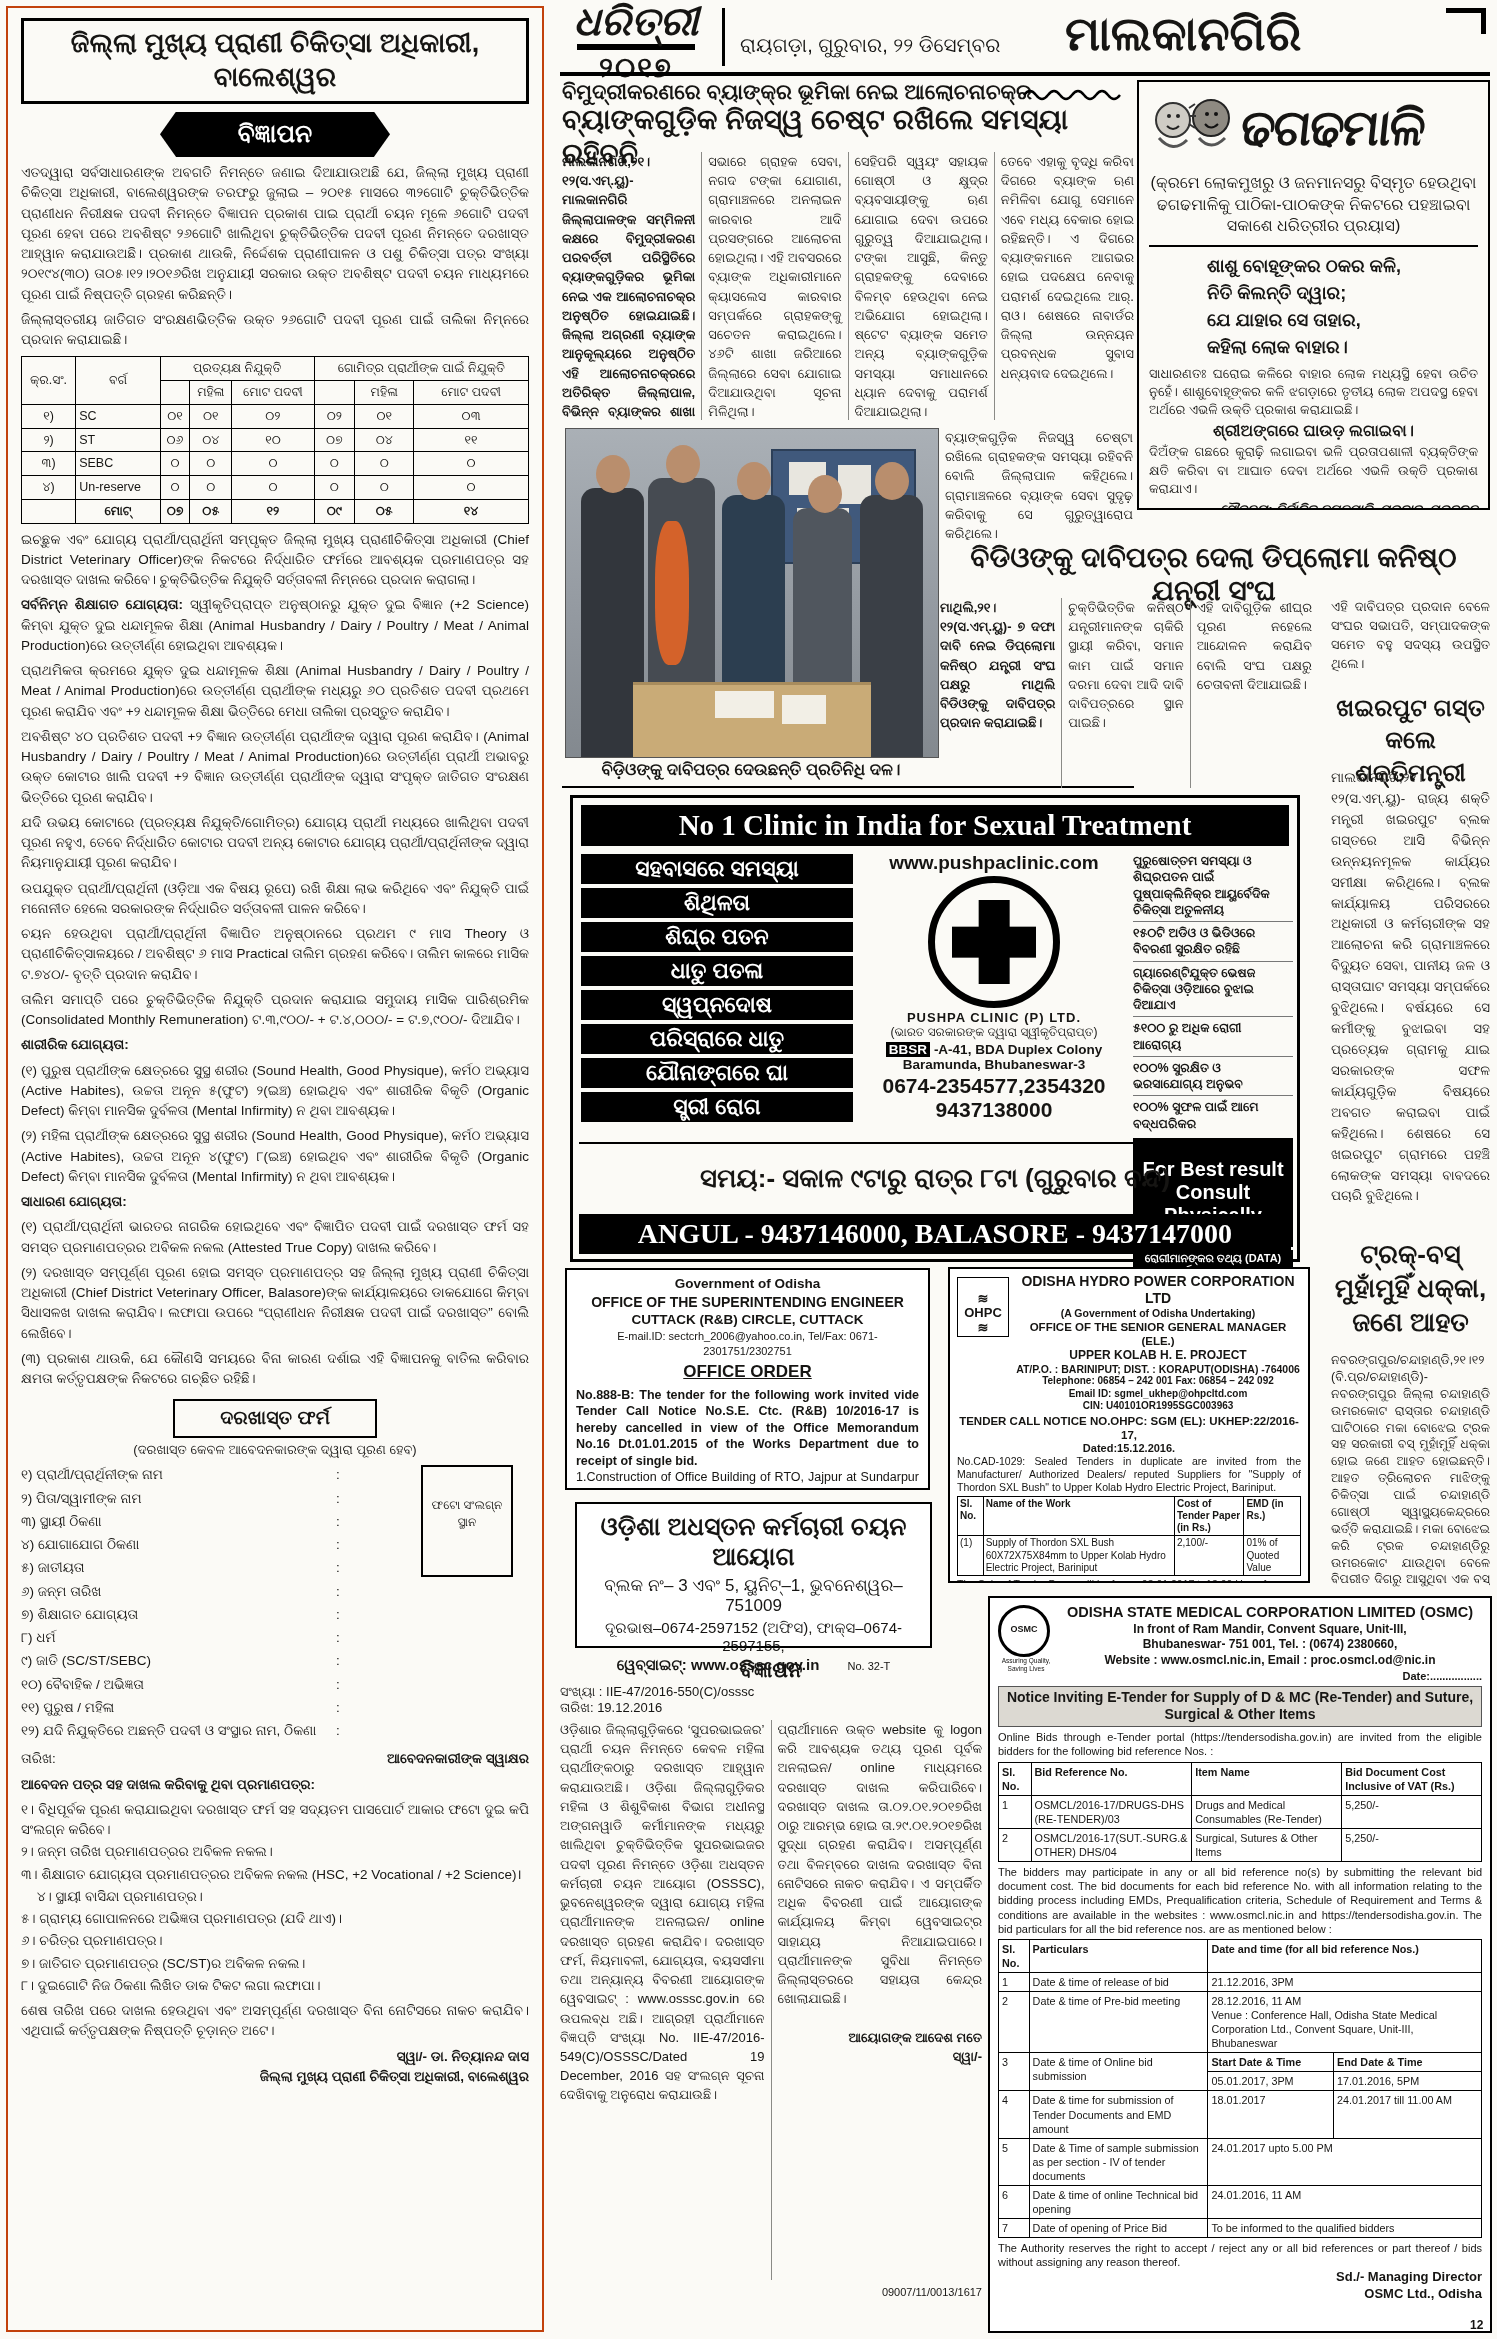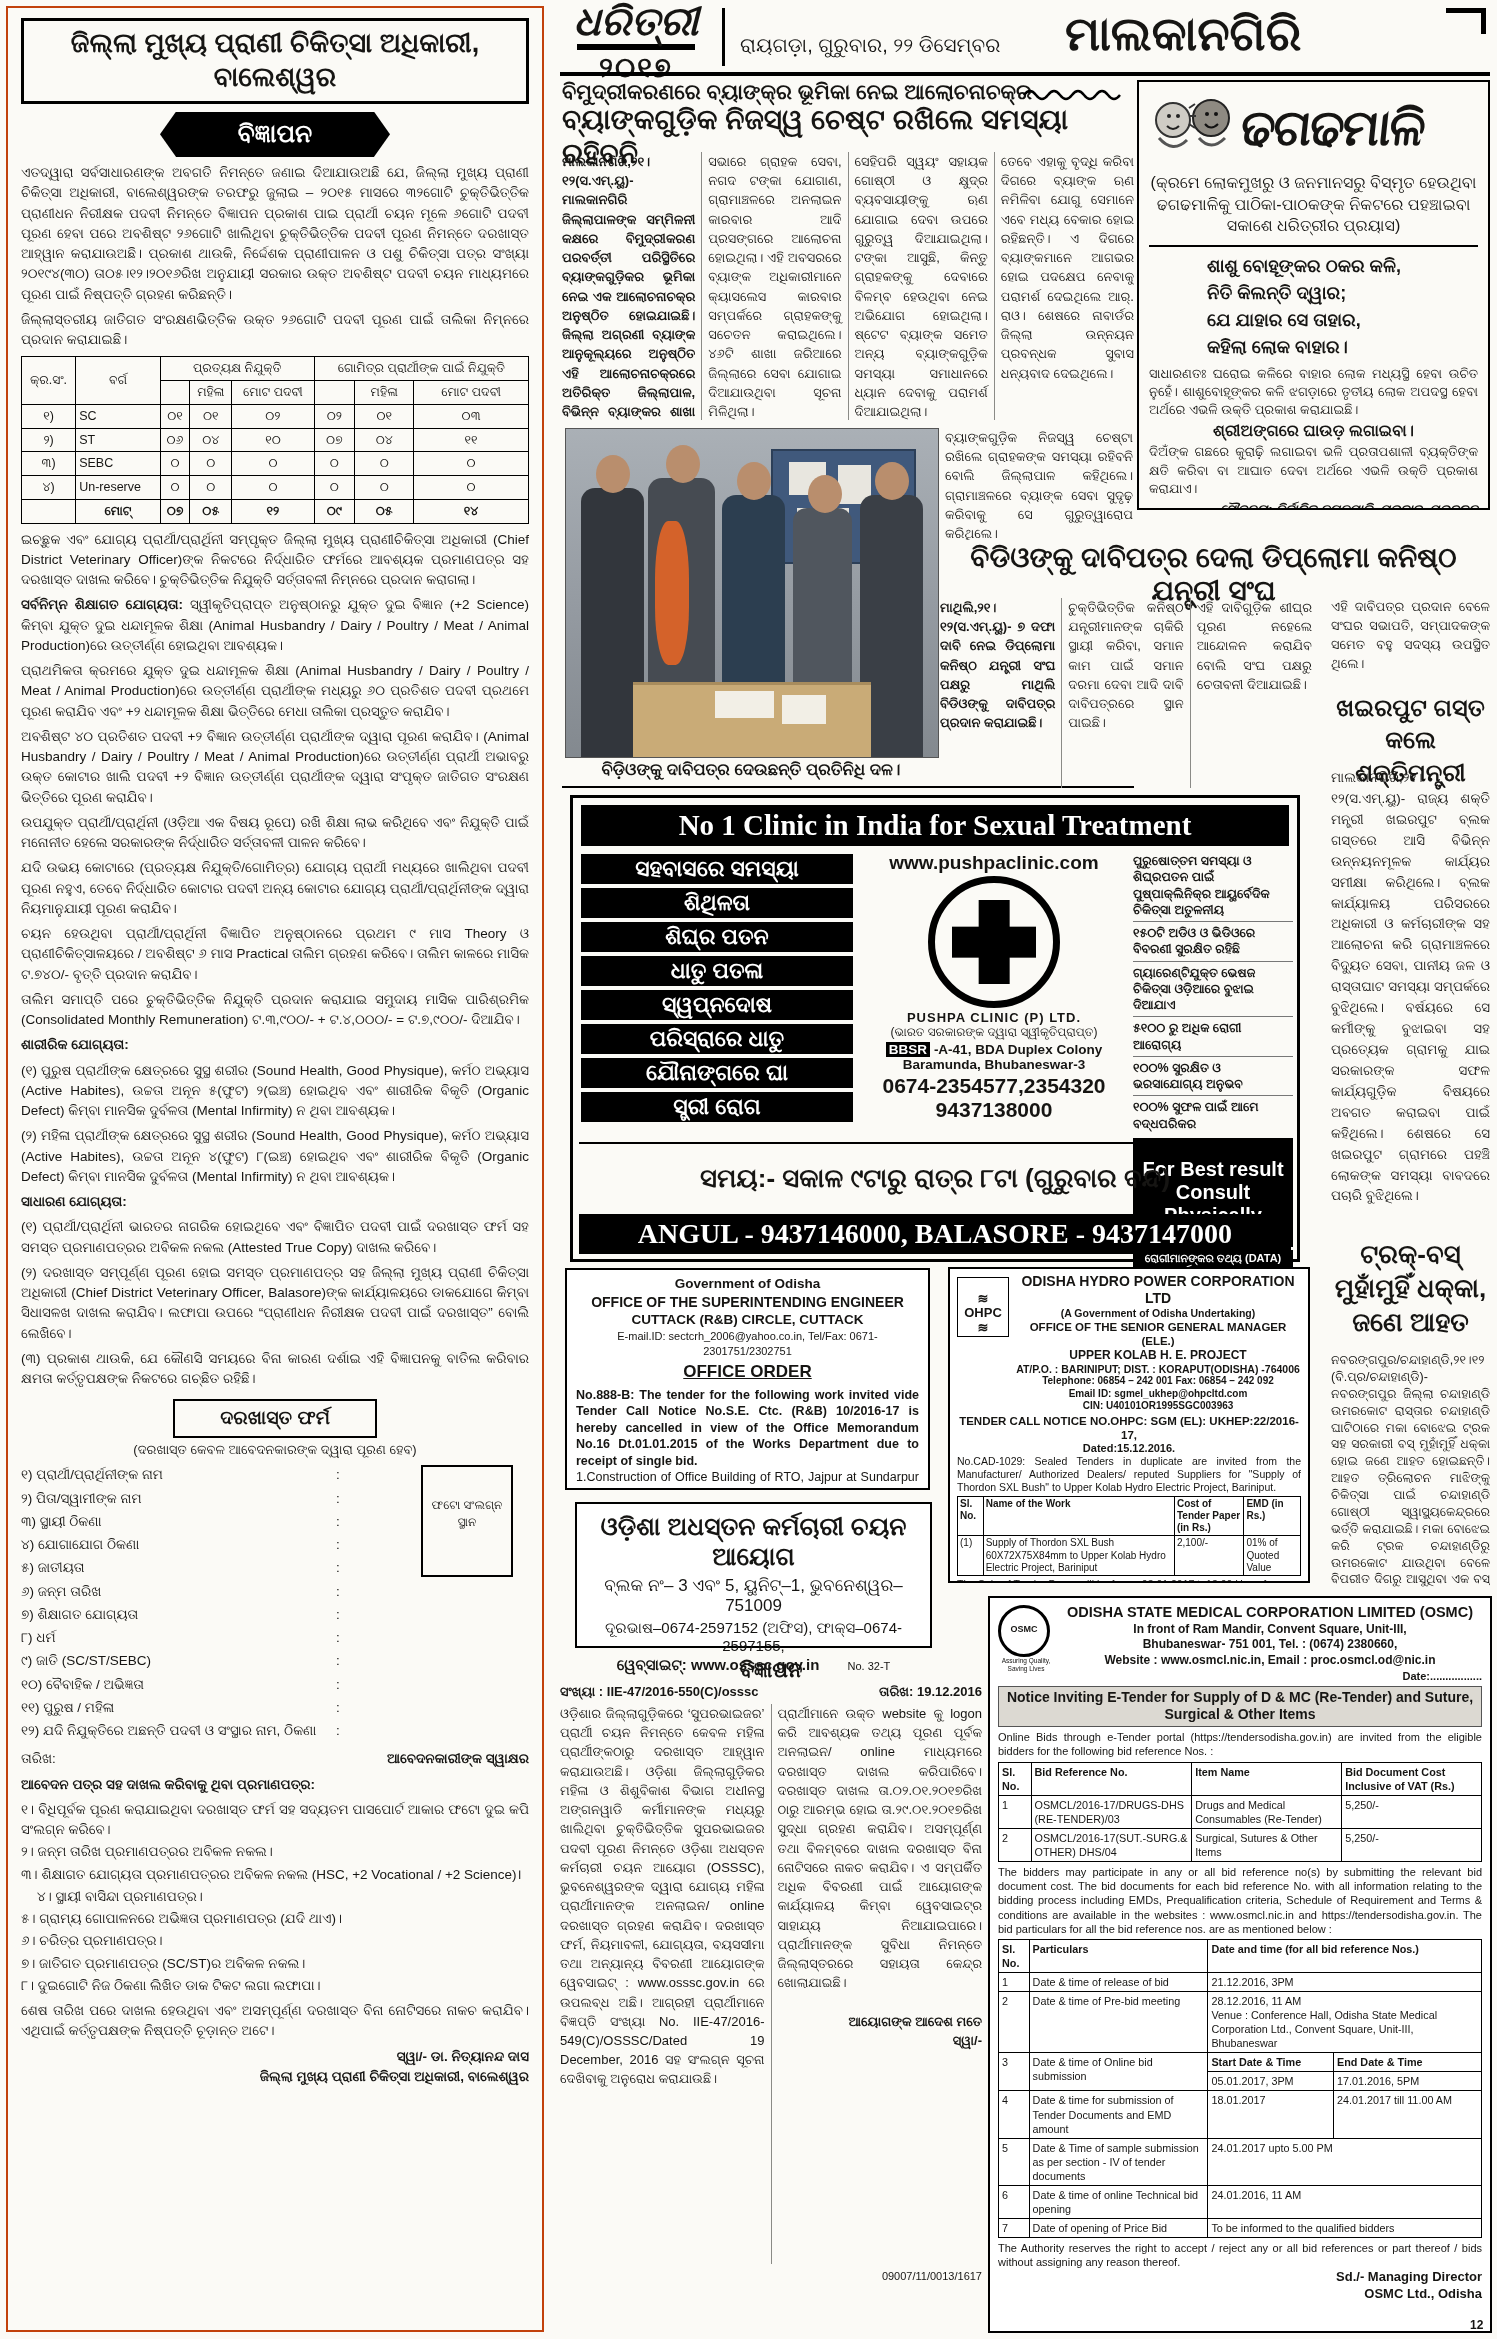--- a/index.html
+++ b/index.html
@@ -167,22 +167,22 @@
             <td>୦୯</td>
             <td>୦୫</td>
             <td>୧୪</td>
       </tr>
     </tbody>
       </table>
     <p class="j">ଇଚ୍ଛୁକ ଏବଂ ଯୋଗ୍ୟ ପ୍ରାର୍ଥୀ/ପ୍ରାର୍ଥିନୀ ସମ୍ପୃକ୍ତ ଜିଲ୍ଲା ମୁଖ୍ୟ ପ୍ରାଣୀଚିକିତ୍ସା ଅଧିକାରୀ (Chief District Veterinary Officer)ଙ୍କ ନିକଟରେ ନିର୍ଦ୍ଧାରିତ ଫର୍ମରେ ଆବଶ୍ୟକ ପ୍ରମାଣପତ୍ର ସହ ଦରଖାସ୍ତ ଦାଖଲ କରିବେ। ଚୁକ୍ତିଭିତ୍ତିକ ନିଯୁକ୍ତି ସର୍ତ୍ତାବଳୀ ନିମ୍ନରେ ପ୍ରଦାନ କରାଗଲା।</p>
     <p class="j"><span class="b">ସର୍ବନିମ୍ନ ଶିକ୍ଷାଗତ ଯୋଗ୍ୟତା:</span> <span>ସ୍ୱୀକୃତିପ୍ରାପ୍ତ ଅନୁଷ୍ଠାନରୁ ଯୁକ୍ତ ଦୁଇ ବିଜ୍ଞାନ (+2 Science) କିମ୍ବା ଯୁକ୍ତ ଦୁଇ ଧନ୍ଦାମୂଳକ ଶିକ୍ଷା (Animal Husbandry / Dairy / Poultry / Meat / Animal Production)ରେ ଉତ୍ତୀର୍ଣ୍ଣ ହୋଇଥିବା ଆବଶ୍ୟକ।</span></p>
     <p class="j">ପ୍ରାଥମିକତା କ୍ରମରେ ଯୁକ୍ତ ଦୁଇ ଧନ୍ଦାମୂଳକ ଶିକ୍ଷା (Animal Husbandry / Dairy / Poultry / Meat / Animal Production)ରେ ଉତ୍ତୀର୍ଣ୍ଣ ପ୍ରାର୍ଥୀଙ୍କ ମଧ୍ୟରୁ ୬୦ ପ୍ରତିଶତ ପଦବୀ ପ୍ରଥମେ ପୂରଣ କରାଯିବ ଏବଂ +୨ ଧନ୍ଦାମୂଳକ ଶିକ୍ଷା ଭିତ୍ତିରେ ମେଧା ତାଲିକା ପ୍ରସ୍ତୁତ କରାଯିବ।</p>
     <p class="j">ଅବଶିଷ୍ଟ ୪୦ ପ୍ରତିଶତ ପଦବୀ +୨ ବିଜ୍ଞାନ ଉତ୍ତୀର୍ଣ୍ଣ ପ୍ରାର୍ଥୀଙ୍କ ଦ୍ୱାରା ପୂରଣ କରାଯିବ। (Animal Husbandry / Dairy / Poultry / Meat / Animal Production)ରେ ଉତ୍ତୀର୍ଣ୍ଣ ପ୍ରାର୍ଥୀ ଅଭାବରୁ ଉକ୍ତ କୋଟାର ଖାଲି ପଦବୀ +୨ ବିଜ୍ଞାନ ଉତ୍ତୀର୍ଣ୍ଣ ପ୍ରାର୍ଥୀଙ୍କ ଦ୍ୱାରା ସଂପୃକ୍ତ ଜାତିଗତ ସଂରକ୍ଷଣ ଭିତ୍ତିରେ ପୂରଣ କରାଯିବ।</p>
+    <p class="j">ଯଦି ଉଭୟ କୋଟାରେ (ପ୍ରତ୍ୟକ୍ଷ ନିଯୁକ୍ତି/ଗୋମିତ୍ର) ଯୋଗ୍ୟ ପ୍ରାର୍ଥୀ ମଧ୍ୟରେ ଖାଲିଥିବା ପଦବୀ ପୂରଣ ନହୁଏ, ତେବେ ନିର୍ଦ୍ଧାରିତ କୋଟାର ପଦବୀ ଅନ୍ୟ କୋଟାର ଯୋଗ୍ୟ ପ୍ରାର୍ଥୀ/ପ୍ରାର୍ଥିନୀଙ୍କ ଦ୍ୱାରା ନିୟମାନୁଯାୟୀ ପୂରଣ କରାଯିବ।</p>
     <p class="j">ଉପଯୁକ୍ତ ପ୍ରାର୍ଥୀ/ପ୍ରାର୍ଥିନୀ (ଓଡ଼ିଆ ଏକ ବିଷୟ ରୂପେ) ରଖି ଶିକ୍ଷା ଲାଭ କରିଥିବେ ଏବଂ ନିଯୁକ୍ତି ପାଇଁ ମନୋନୀତ ହେଲେ ସରକାରଙ୍କ ନିର୍ଦ୍ଧାରିତ ସର୍ତ୍ତାବଳୀ ପାଳନ କରିବେ।</p>
-    <p class="j">ଯଦି ଉଭୟ କୋଟାରେ (ପ୍ରତ୍ୟକ୍ଷ ନିଯୁକ୍ତି/ଗୋମିତ୍ର) ଯୋଗ୍ୟ ପ୍ରାର୍ଥୀ ମଧ୍ୟରେ ଖାଲିଥିବା ପଦବୀ ପୂରଣ ନହୁଏ, ତେବେ ନିର୍ଦ୍ଧାରିତ କୋଟାର ପଦବୀ ଅନ୍ୟ କୋଟାର ଯୋଗ୍ୟ ପ୍ରାର୍ଥୀ/ପ୍ରାର୍ଥିନୀଙ୍କ ଦ୍ୱାରା ନିୟମାନୁଯାୟୀ ପୂରଣ କରାଯିବ।</p>
     <p class="j">ଚୟନ ହେଉଥିବା ପ୍ରାର୍ଥୀ/ପ୍ରାର୍ଥିନୀ ବିଜ୍ଞାପିତ ଅନୁଷ୍ଠାନରେ ପ୍ରଥମ ୯ ମାସ Theory ଓ ପ୍ରାଣୀଚିକିତ୍ସାଳୟରେ / ଅବଶିଷ୍ଟ ୬ ମାସ Practical ତାଲିମ ଗ୍ରହଣ କରିବେ। ତାଲିମ କାଳରେ ମାସିକ ଟ.୭୪୦/- ବୃତ୍ତି ପ୍ରଦାନ କରାଯିବ।</p>
     <p class="j">ତାଲିମ ସମାପ୍ତି ପରେ ଚୁକ୍ତିଭିତ୍ତିକ ନିଯୁକ୍ତି ପ୍ରଦାନ କରାଯାଇ ସମୁଦାୟ ମାସିକ ପାରିଶ୍ରମିକ (Consolidated Monthly Remuneration) ଟ.୩,୯୦୦/- + ଟ.୪,୦୦୦/- = ଟ.୭,୯୦୦/- ଦିଆଯିବ।</p>
     <p class="j"><span class="b">ଶାରୀରିକ ଯୋଗ୍ୟତା:</span></p>
     <p class="j">(୧) ପୁରୁଷ ପ୍ରାର୍ଥୀଙ୍କ କ୍ଷେତ୍ରରେ ସୁସ୍ଥ ଶରୀର (Sound Health, Good Physique), କର୍ମଠ ଅଭ୍ୟାସ (Active Habites), ଉଚ୍ଚତା ଅନୂନ ୫(ଫୁଟ) ୨(ଇଞ୍ଚ) ହୋଇଥିବ ଏବଂ ଶାରୀରିକ ବିକୃତି (Organic Defect) କିମ୍ବା ମାନସିକ ଦୁର୍ବଳତା (Mental Infirmity) ନ ଥିବା ଆବଶ୍ୟକ।</p>
     <p class="j">(୨) ମହିଳା ପ୍ରାର୍ଥୀଙ୍କ କ୍ଷେତ୍ରରେ ସୁସ୍ଥ ଶରୀର (Sound Health, Good Physique), କର୍ମଠ ଅଭ୍ୟାସ (Active Habites), ଉଚ୍ଚତା ଅନୂନ ୪(ଫୁଟ) ୮(ଇଞ୍ଚ) ହୋଇଥିବ ଏବଂ ଶାରୀରିକ ବିକୃତି (Organic Defect) କିମ୍ବା ମାନସିକ ଦୁର୍ବଳତା (Mental Infirmity) ନ ଥିବା ଆବଶ୍ୟକ।</p>
     <p class="j"><span class="b">ସାଧାରଣ ଯୋଗ୍ୟତା:</span></p>
     <p class="j">(୧) ପ୍ରାର୍ଥୀ/ପ୍ରାର୍ଥିନୀ ଭାରତର ନାଗରିକ ହୋଇଥିବେ ଏବଂ ବିଜ୍ଞାପିତ ପଦବୀ ପାଇଁ ଦରଖାସ୍ତ ଫର୍ମ ସହ ସମସ୍ତ ପ୍ରମାଣପତ୍ରର ଅବିକଳ ନକଲ (Attested True Copy) ଦାଖଲ କରିବେ।</p>
     <p class="j">(୨) ଦରଖାସ୍ତ ସମ୍ପୂର୍ଣ୍ଣ ପୂରଣ ହୋଇ ସମସ୍ତ ପ୍ରମାଣପତ୍ର ସହ ଜିଲ୍ଲା ମୁଖ୍ୟ ପ୍ରାଣୀ ଚିକିତ୍ସା ଅଧିକାରୀ (Chief District Veterinary Officer, Balasore)ଙ୍କ କାର୍ଯ୍ୟାଳୟରେ ଡାକଯୋଗେ କିମ୍ବା ସିଧାସଳଖ ଦାଖଲ କରାଯିବ। ଲଫାପା ଉପରେ “ପ୍ରାଣୀଧନ ନିରୀକ୍ଷକ ପଦବୀ ପାଇଁ ଦରଖାସ୍ତ” ବୋଲି ଲେଖିବେ।</p>
     <p class="j">(୩) ପ୍ରକାଶ ଥାଉକି, ଯେ କୌଣସି ସମୟରେ ବିନା କାରଣ ଦର୍ଶାଇ ଏହି ବିଜ୍ଞାପନକୁ ବାତିଲ କରିବାର କ୍ଷମତା କର୍ତ୍ତୃପକ୍ଷଙ୍କ ନିକଟରେ ଗଚ୍ଛିତ ରହିଛି।</p>
 
@@ -424,21 +424,21 @@
     <div style="font-size:17px;margin-top:4px;">ବ୍ଲକ ନଂ– 3 ଏବଂ 5, ୟୁନିଟ୍–1, ଭୁବନେଶ୍ୱର–751009</div>
     <div style="font-size:15px;margin-top:3px;">ଦୂରଭାଷ–0674-2597152 (ଅଫିସ), ଫାକ୍ସ–0674-2597155,</div>
     <div style="font-size:15px;margin-top:2px;">
       <span class="b">ୱେବ୍‌ସାଇଟ୍: www.osssc.gov.in</span>
       <span style="font-size:11px;margin-left:24px;">No. 32-T</span>
     </div>
   </section>
 
   <section class="abs" style="left:560px;top:1658px;width:422px;">
     <div class="c b" style="font-size:21px;">ବିଜ୍ଞାପନ</div>
-    <div style="display:flex;justify-content:space-between;font-size:13px;font-weight:bold;margin:2px 0 4px;">
+    <div style="display:flex;justify-content:space-between;font-size:13px;font-weight:normal;margin:2px 0 4px;flex-direction:column;">
       <span>ସଂଖ୍ୟା : IIE-47/2016-550(C)/osssc</span>
       <span>ତାରିଖ: 19.12.2016</span>
     </div>
     <div class="cols clip" style="height:560px;">
       <div>ଓଡ଼ିଶାର ଜିଲ୍ଲାଗୁଡ଼ିକରେ ‘ସୁପରଭାଇଜର’ ପ୍ରାର୍ଥୀ ଚୟନ ନିମନ୍ତେ କେବଳ ମହିଳା ପ୍ରାର୍ଥୀଙ୍କଠାରୁ ଦରଖାସ୍ତ ଆହ୍ୱାନ କରାଯାଉଅଛି। ଓଡ଼ିଶା ଜିଲ୍ଲାଗୁଡ଼ିକର ମହିଳା ଓ ଶିଶୁବିକାଶ ବିଭାଗ ଅଧୀନସ୍ଥ ଅଙ୍ଗନୱାଡି କର୍ମୀମାନଙ୍କ ମଧ୍ୟରୁ ଖାଲିଥିବା ଚୁକ୍ତିଭିତ୍ତିକ ସୁପରଭାଇଜର ପଦବୀ ପୂରଣ ନିମନ୍ତେ ଓଡ଼ିଶା ଅଧସ୍ତନ କର୍ମଚାରୀ ଚୟନ ଆୟୋଗ (OSSSC), ଭୁବନେଶ୍ୱରଙ୍କ ଦ୍ୱାରା ଯୋଗ୍ୟ ମହିଳା ପ୍ରାର୍ଥୀମାନଙ୍କ ଅନଲାଇନ/ online ଦରଖାସ୍ତ ଗ୍ରହଣ କରାଯିବ। ଦରଖାସ୍ତ ଫର୍ମ, ନିୟମାବଳୀ, ଯୋଗ୍ୟତା, ବୟସସୀମା ତଥା ଅନ୍ୟାନ୍ୟ ବିବରଣୀ ଆୟୋଗଙ୍କ ୱେବସାଇଟ୍ : www.osssc.gov.in ରେ ଉପଲବ୍ଧ ଅଛି। ଆଗ୍ରହୀ ପ୍ରାର୍ଥୀମାନେ ବିଜ୍ଞପ୍ତି ସଂଖ୍ୟା No. IIE-47/2016-549(C)/OSSSC/Dated 19 December, 2016 ସହ ସଂଲଗ୍ନ ସୂଚନା ଦେଖିବାକୁ ଅନୁରୋଧ କରାଯାଉଛି।</div>
       <div><span>ପ୍ରାର୍ଥୀମାନେ ଉକ୍ତ website କୁ logon କରି ଆବଶ୍ୟକ ତଥ୍ୟ ପୂରଣ ପୂର୍ବକ ଅନଲାଇନ/ online ମାଧ୍ୟମରେ ଦରଖାସ୍ତ ଦାଖଲ କରିପାରିବେ। ଦରଖାସ୍ତ ଦାଖଲ ତା.୦୨.୦୧.୨୦୧୭ରିଖ ଠାରୁ ଆରମ୍ଭ ହୋଇ ତା.୨୯.୦୧.୨୦୧୭ରିଖ ସୁଦ୍ଧା ଗ୍ରହଣ କରାଯିବ। ଅସମ୍ପୂର୍ଣ୍ଣ ତଥା ବିଳମ୍ବରେ ଦାଖଲ ଦରଖାସ୍ତ ବିନା ନୋଟିସରେ ନାକଚ କରାଯିବ। ଏ ସମ୍ପର୍କିତ ଅଧିକ ବିବରଣୀ ପାଇଁ ଆୟୋଗଙ୍କ କାର୍ଯ୍ୟାଳୟ କିମ୍ବା ୱେବସାଇଟ୍‌ର ସାହାଯ୍ୟ ନିଆଯାଇପାରେ। ପ୍ରାର୍ଥୀମାନଙ୍କ ସୁବିଧା ନିମନ୍ତେ ଜିଲ୍ଲାସ୍ତରରେ ସହାୟତା କେନ୍ଦ୍ର ଖୋଲାଯାଇଛି।</span><br><br>
         <span class="r b" style="display:block">ଆୟୋଗଙ୍କ ଆଦେଶ ମତେ</span>
         <span class="r b" style="display:block">ସ୍ୱା/-</span>
       </div>
     </div>

